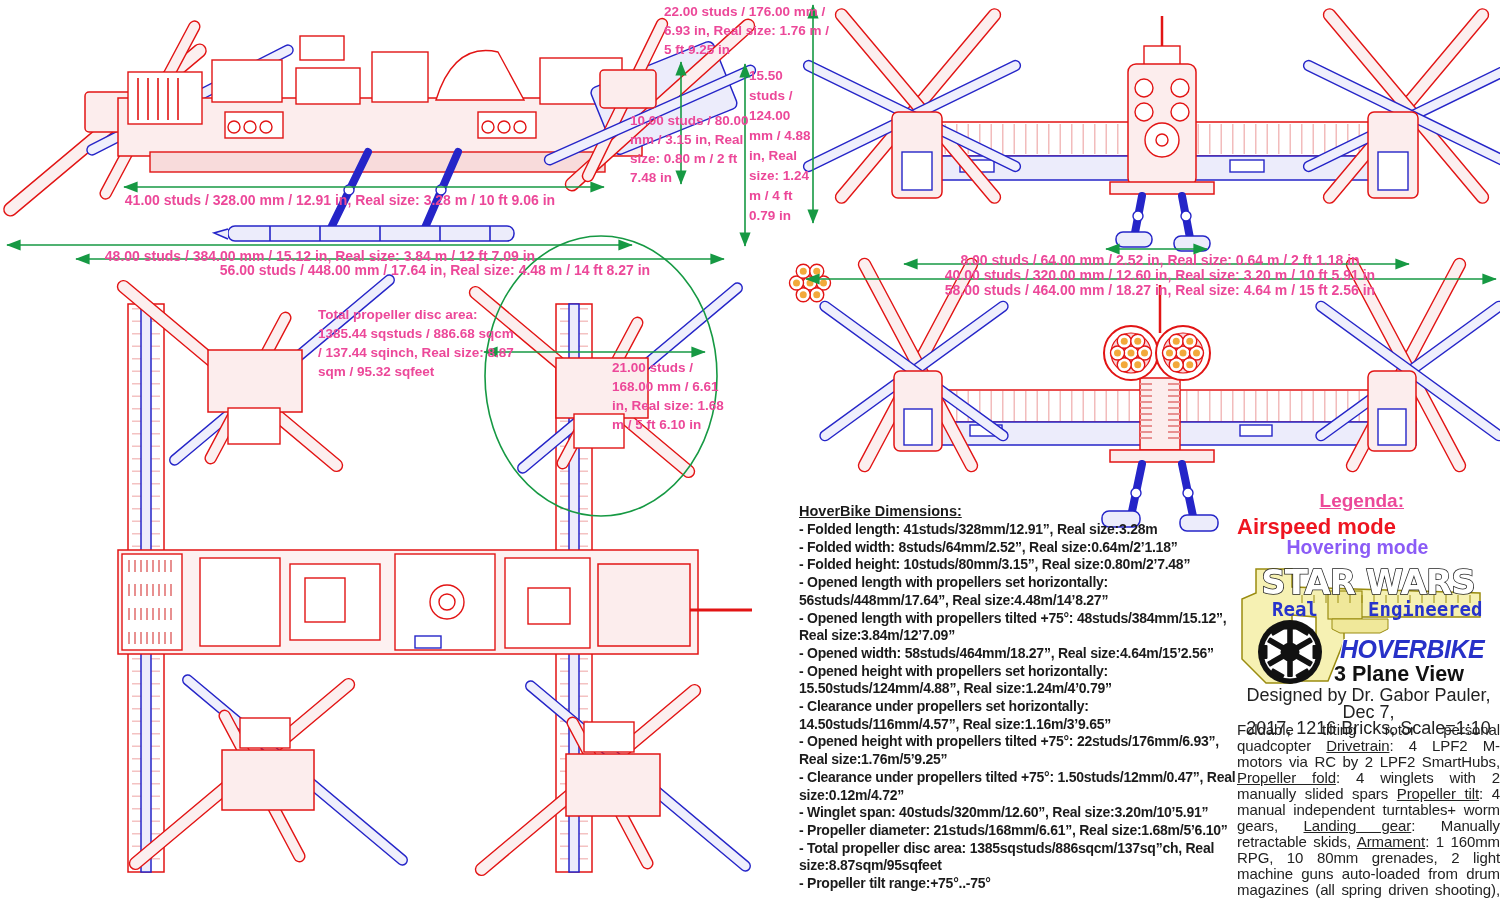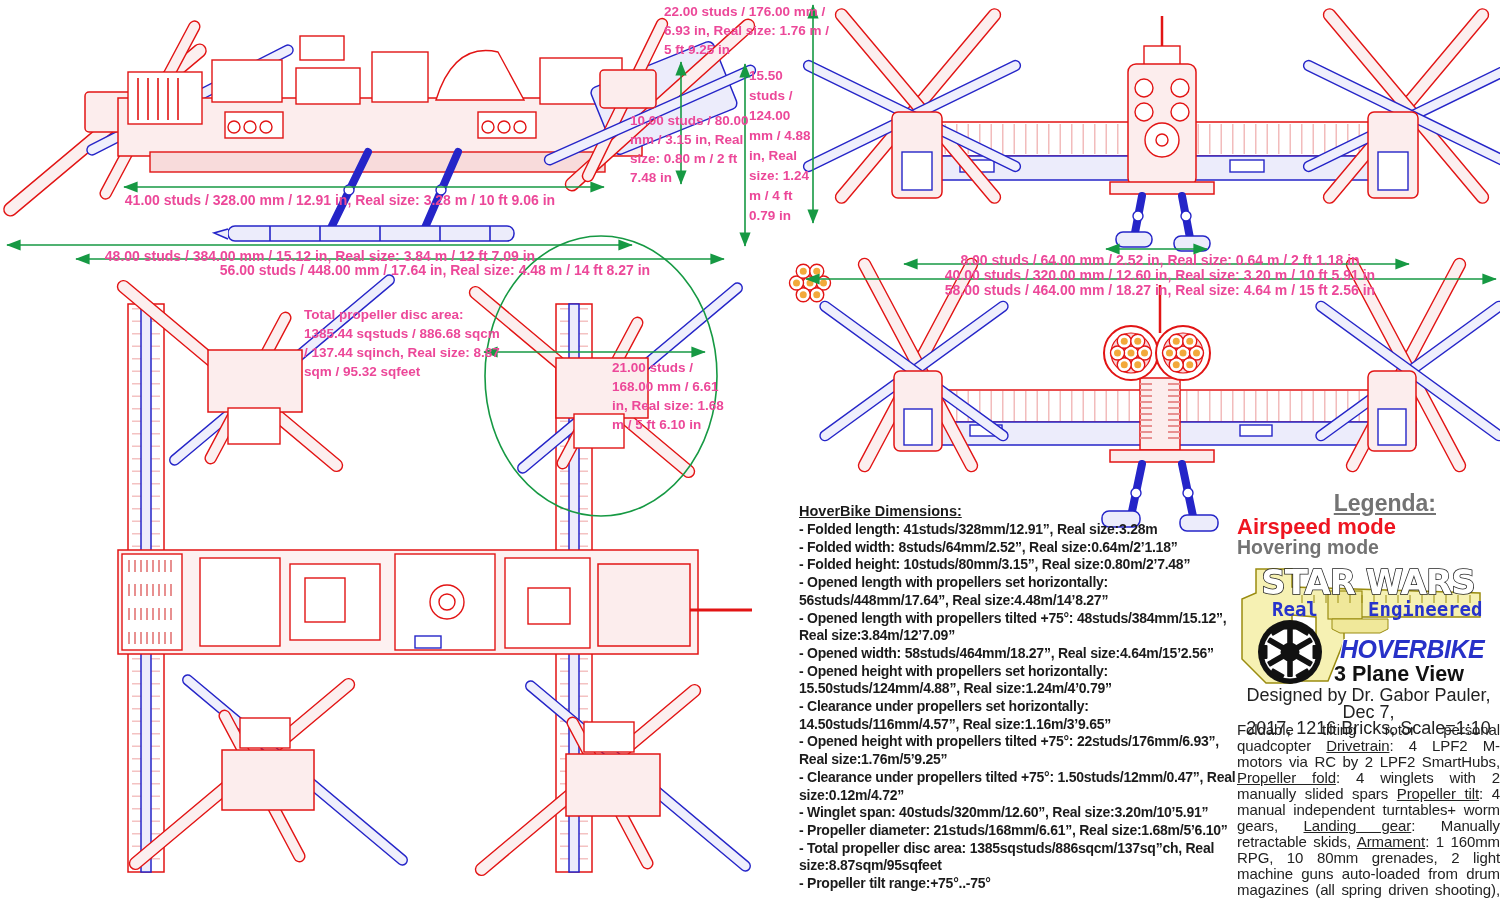--- a/index.html
+++ b/index.html
@@ -31,26 +31,26 @@
   .gcenter{text-align:center;white-space:nowrap;font-size:14px;}
   .g155{line-height:20px;}
 
   
   .dims-panel{position:absolute;left:799px;top:502px;width:440px;color:#1b1b1b;}
   .dims-heading{font-size:14.5px;font-weight:bold;text-decoration:underline;line-height:19px;}
   .dims-item{font-size:14px;font-weight:bold;line-height:17.7px;letter-spacing:-0.25px;}
 
   
   .legend-title{position:absolute;left:1237px;top:490px;width:263px;text-align:right;
-    padding-right:64px;box-sizing:border-box;font-size:23px;font-weight:bold;
-    text-decoration:underline;color:#737373;}
+    padding-right:96px;box-sizing:border-box;font-size:19px;font-weight:bold;
+    text-decoration:underline;color:#ec4899;}
   .legend-red{position:absolute;left:1237px;top:514px;width:263px;text-align:left;
     padding-right:11px;box-sizing:border-box;font-size:22px;font-weight:bold;color:#EE1520;}
-  .legend-blue{position:absolute;left:1237px;top:536px;width:263px;text-align:left;
-    padding-right:22px;box-sizing:border-box;font-size:19.5px;font-weight:bold;color:#737373;}
+  .legend-blue{position:absolute;left:1237px;top:536px;width:263px;text-align:center;
+    padding-right:22px;box-sizing:border-box;font-size:19.5px;font-weight:bold;color:#8b5cf6;}
   .sw-text{font-family:"DejaVu Sans",sans-serif;font-weight:bold;paint-order:stroke;}
   .realeng{position:absolute;top:598px;font-family:"DejaVu Sans Mono",monospace;
     font-weight:bold;font-size:19px;color:#2733CC;}
   .hoverbike{position:absolute;left:1340px;top:635px;width:160px;font-size:25px;
     font-weight:bold;font-style:italic;color:#2731C8;letter-spacing:-0.5px;
     text-shadow:-1px 0 #fff,1px 0 #fff,0 -1px #fff,0 1px #fff;}
   .planeview{position:absolute;left:1334px;top:662px;width:166px;font-size:21.5px;
     font-weight:bold;color:#111;}
   .credits{position:absolute;left:1237px;top:687px;width:263px;text-align:center;
     font-size:18px;line-height:16.5px;color:#222;}
@@ -293,21 +293,21 @@
     <line class="ga" x1="806" y1="279" x2="1496" y2="279"></line>
     <ellipse class="ge" cx="601" cy="376" rx="116" ry="140"></ellipse>
   </svg>
 
   <div class="glabel" style="left:664px;top:2px;width:172px">22.00 studs / 176.00 mm / 6.93 in, Real size: 1.76 m / 5 ft 9.25 in</div>
   <div class="glabel" style="left:630px;top:111px;width:134px">10.00 studs / 80.00 mm / 3.15 in, Real size: 0.80 m / 2 ft 7.48 in</div>
   <div class="glabel g155" style="left:749px;top:66px;width:68px">15.50 studs / 124.00 mm / 4.88 in, Real size: 1.24 m / 4 ft 0.79 in</div>
   <div class="glabel gcenter" style="left:100px;top:191px;width:480px">41.00 studs / 328.00 mm / 12.91 in, Real size: 3.28 m / 10 ft 9.06 in</div>
   <div class="glabel gcenter" style="left:70px;top:247px;width:500px">48.00 studs / 384.00 mm / 15.12 in, Real size: 3.84 m / 12 ft 7.09 in</div>
   <div class="glabel gcenter" style="left:150px;top:261px;width:570px">56.00 studs / 448.00 mm / 17.64 in, Real size: 4.48 m / 14 ft 8.27 in</div>
-  <div class="glabel" style="left:304px;top:305px;width:202px">Total propeller disc area: 1385.44 sqstuds / 886.68 sqcm / 137.44 sqinch, Real size: 8.87 sqm / 95.32 sqfeet</div>
+  <div class="glabel" style="left:318px;top:305px;width:202px">Total propeller disc area: 1385.44 sqstuds / 886.68 sqcm / 137.44 sqinch, Real size: 8.87 sqm / 95.32 sqfeet</div>
   <div class="glabel" style="left:612px;top:358px;width:114px">21.00 studs / 168.00 mm / 6.61 in, Real size: 1.68 m / 5 ft 6.10 in</div>
   <div class="glabel gcenter" style="left:900px;top:251px;width:520px">8.00 studs / 64.00 mm / 2.52 in, Real size: 0.64 m / 2 ft 1.18 in</div>
   <div class="glabel gcenter" style="left:880px;top:266px;width:560px">40.00 studs / 320.00 mm / 12.60 in, Real size: 3.20 m / 10 ft 5.91 in</div>
   <div class="glabel gcenter" style="left:880px;top:281px;width:560px">58.00 studs / 464.00 mm / 18.27 in, Real size: 4.64 m / 15 ft 2.56 in</div>
 
   <div class="dims-panel">
     <div class="dims-heading">HoverBike Dimensions:</div>
     <div class="dims-item">- Folded length: 41studs/328mm/12.91”, Real size:3.28m</div>
     <div class="dims-item">- Folded width: 8studs/64mm/2.52”, Real size:0.64m/2’1.18”</div>
     <div class="dims-item">- Folded height: 10studs/80mm/3.15”, Real size:0.80m/2’7.48”</div>

